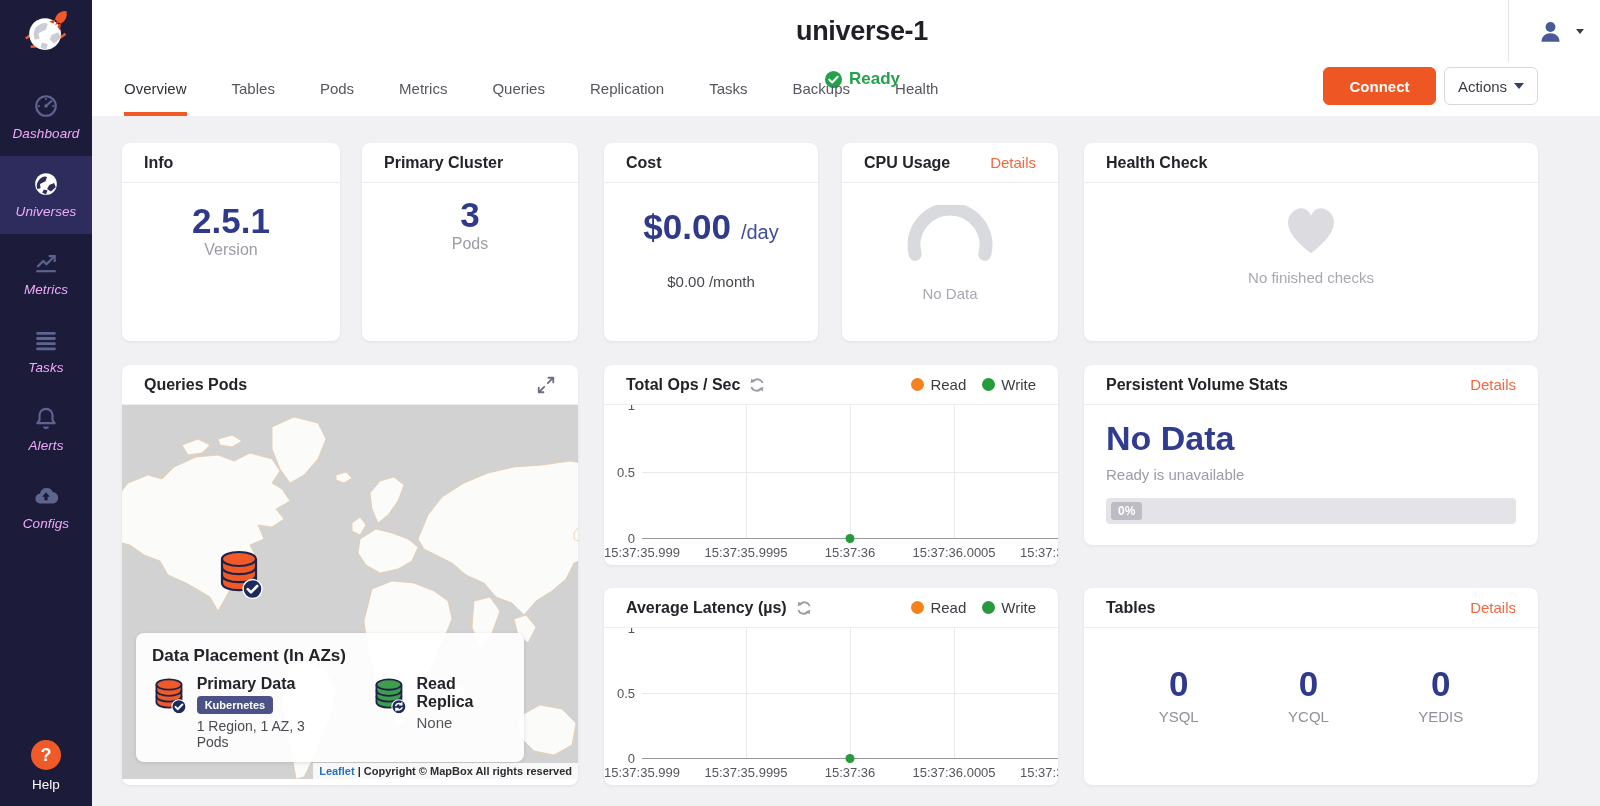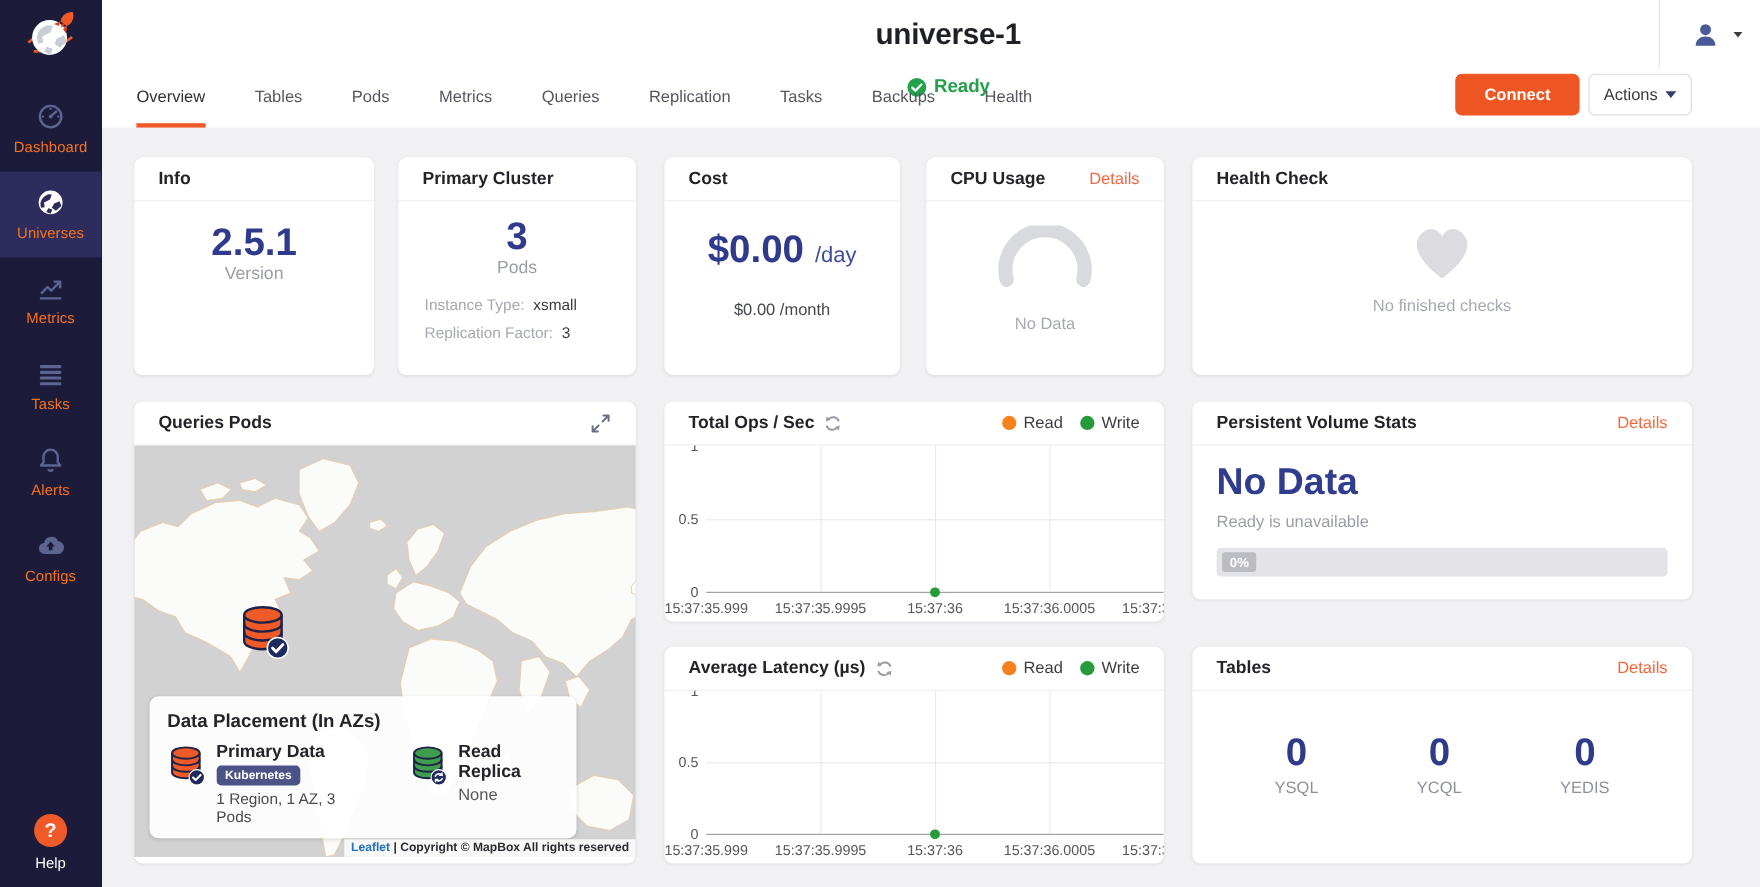--- a/index.html
+++ b/index.html
@@ -5,21 +5,21 @@
   * { margin:0; padding:0; box-sizing:border-box; }
   html,body { width:1600px; height:806px; overflow:hidden; }
   body { font-family:"Liberation Sans","DejaVu Sans",sans-serif; background:#f1f1f4; color:#232329; }
 
   
   .sidebar { position:fixed; left:0; top:0; width:92px; height:806px; background:#1c1b3a; z-index:50; }
   .logo { width:92px; height:70px; display:flex; align-items:center; justify-content:center; cursor:pointer; }
   .nav { margin-top:8px; }
   .nav-item { width:92px; height:78px; display:flex; flex-direction:column; align-items:center; justify-content:center; gap:7px; cursor:pointer; color:#5d648f; --hole:#1c1b3a; }
   .nav-item.active { background:#2d2c5c; color:#ffffff; --hole:#2d2c5c; }
-  .nav-item .lbl { font-size:13.5px; color:#f97316; letter-spacing:.1px; }
+  .nav-item .lbl { font-size:13.5px; color:#f0abfc; letter-spacing:.1px;font-style:italic; }
   .nav-item svg { width:26px; height:26px; }
   .help-item { position:absolute; bottom:14px; width:92px; display:flex; flex-direction:column; align-items:center; gap:7px; cursor:pointer; }
   .help-bubble { width:30px; height:30px; border-radius:50%; background:#f05a28; color:#fff; font-size:18px; font-weight:bold; display:flex; align-items:center; justify-content:center; }
   .help-item .lbl { font-size:13.5px; color:#fff; }
 
   
   .main { margin-left:92px; }
   .topbar { position:relative; height:116px; background:#ffffff; }
   .title-row { display:flex; align-items:center; gap:22px; padding:16px 0 0 32px;flex-direction:column; }
   .uni-title { font-size:27px; font-weight:bold; color:#1f2026; letter-spacing:-.3px; }
@@ -240,24 +240,20 @@
               <div class="cap">Version</div>
             </div>
           </div>
           <div class="card" style="width:216px;">
             <div class="card-h">
                 <span class="t">Primary Cluster</span>
               </div>
             <div class="center-body" style="margin-top:12px;">
               <div class="big-val">3</div>
               <div class="cap">Pods</div>
-            </div>
-            <div class="kv">
-              <div class="row"><span class="k">Instance Type:</span><span class="v">xsmall</span></div>
-              <div class="row"><span class="k">Replication Factor:</span><span class="v">3</span></div>
             </div>
           </div>
         </div>
 
         <div class="card" style="height:420px; margin-top:24px;">
           <div class="card-h">
             <span class="t">Queries Pods</span>
             <div class="icon-btn">
               <svg width="20" height="20" viewBox="0 0 22 22" fill="none" stroke="#6b6f85" stroke-width="2" stroke-linecap="round">
                 <path d="M13 9 L19 3 M19 3 h-5.2 M19 3 v5.2"></path>

